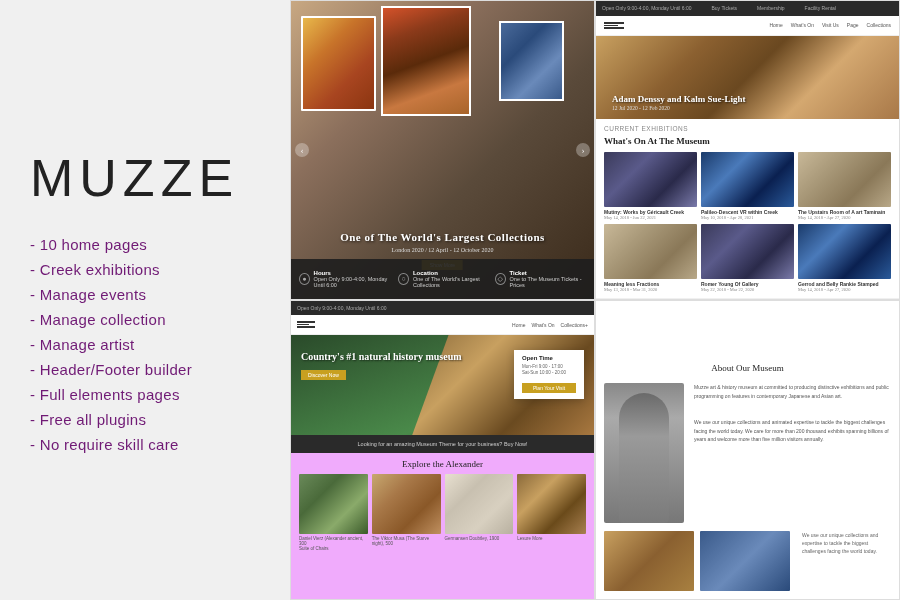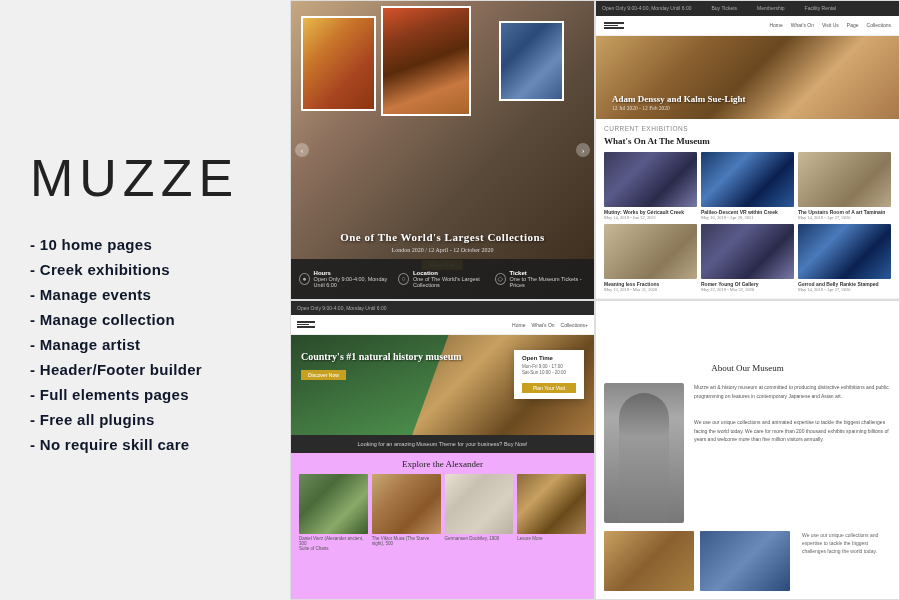--- a/index.html
+++ b/index.html
@@ -32,23 +32,23 @@
       margin-bottom: 28px;
     }
     .feature-list {
       list-style: none;
       display: flex;
       flex-direction: column;
       gap: 8px;
     }
     .feature-list li {
       font-size: 15px;
-      color: #0f172a;
+      color: #701a75;
       font-family: 'Arial', sans-serif;
-      font-weight: 700;
+      font-weight: 400;
       letter-spacing: 0.3px;
     }
 
     
     .right-panel {
       flex: 1;
       height: 600px;
       display: grid;
       grid-template-columns: 1fr 1fr;
       grid-template-rows: 1fr 1fr;

